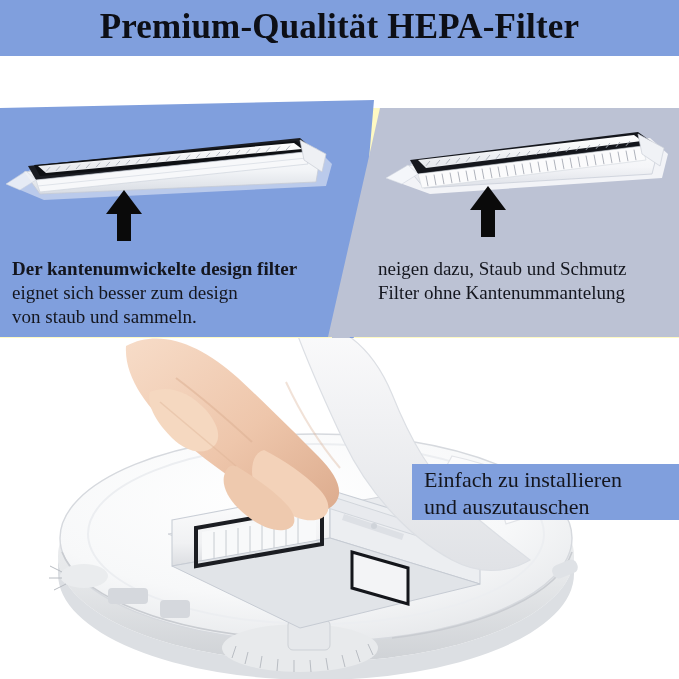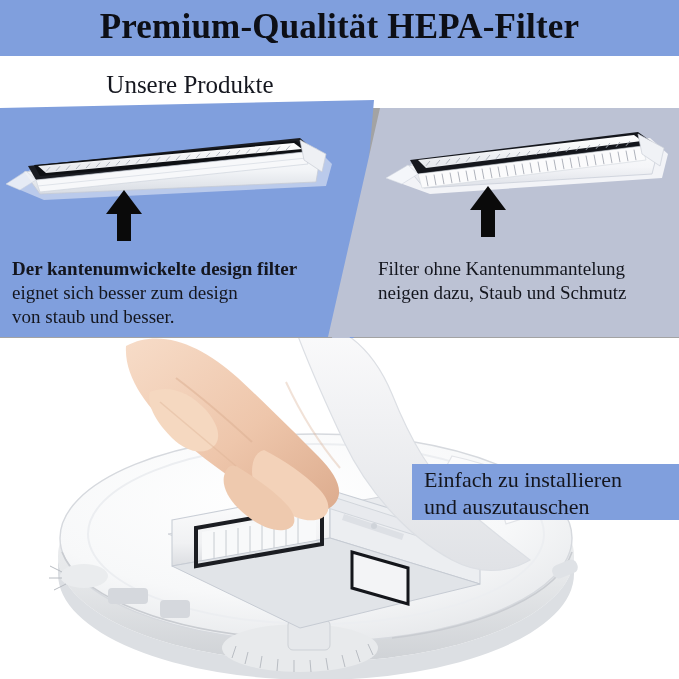--- a/index.html
+++ b/index.html
@@ -5,21 +5,21 @@
   html, body {
     margin: 0;
     padding: 0;
     background: #ffffff;
   }
   #page {
     position: relative;
     width: 679px;
     height: 679px;
     overflow: hidden;
-    background: #a3a3a3;
+    background: #fef9c3;
     font-family: "Liberation Serif", "DejaVu Serif", serif;
   }
 
   
   .header-band {
     position: absolute;
     left: 0; top: 0;
     width: 679px; height: 56px;
     background: #809fdd;
   }
@@ -137,21 +137,20 @@
 </head>
 <body>
 
 <div id="page">
 
   <div class="header-band"></div>
   <div class="header-title">Premium-Qualität HEPA-Filter</div>
 
   <div class="header-gap"></div>
 
-  <div class="col-head left">Unsere Produkte</div>
 
   <div class="panel">
     <div class="panel-blue"></div>
     <div class="panel-gray"></div>
   </div>
 
   <div class="filter-wrap left">
     <svg width="330" height="96" viewBox="0 0 330 96">
       <defs>
         <linearGradient id="plBodyL" x1="0" y1="0" x2="0" y2="1">
@@ -298,26 +297,26 @@
   </div>
 
   <div class="arrow right-arrow">
     <div class="arrow-head"></div>
     <div class="arrow-stem"></div>
   </div>
 
   <div style="position:absolute;left:12px;top:257px;width:320px;font-size:19px;line-height:24px;color:#14161e;">
     <span style="display:block;white-space:nowrap;font-weight:bold;">Der kantenumwickelte design filter</span>
     <span style="display:block;white-space:nowrap;">eignet sich besser zum design</span>
-    <span style="display:block;white-space:nowrap;">von staub und besser.</span>
+    <span style="display:block;white-space:nowrap;">von staub und sammeln.</span>
   </div>
 
   <div style="position:absolute;left:378px;top:257px;width:300px;font-size:19px;line-height:24px;color:#14161e;">
+    <span style="display:block;white-space:nowrap;">neigen dazu, Staub und Schmutz</span>
     <span style="display:block;white-space:nowrap;">Filter ohne Kantenummantelung</span>
-    <span style="display:block;white-space:nowrap;">neigen dazu, Staub und Schmutz</span>
   </div>
 
   <div class="photo-area">
     <svg width="679" height="341" viewBox="0 0 679 341">
       <defs>
         <radialGradient id="bodyTop" cx="0.42" cy="0.3" r="0.8">
           <stop offset="0%" stop-color="#ffffff"></stop>
           <stop offset="60%" stop-color="#f7f8f9"></stop>
           <stop offset="100%" stop-color="#e3e5e8"></stop>
         </radialGradient>

